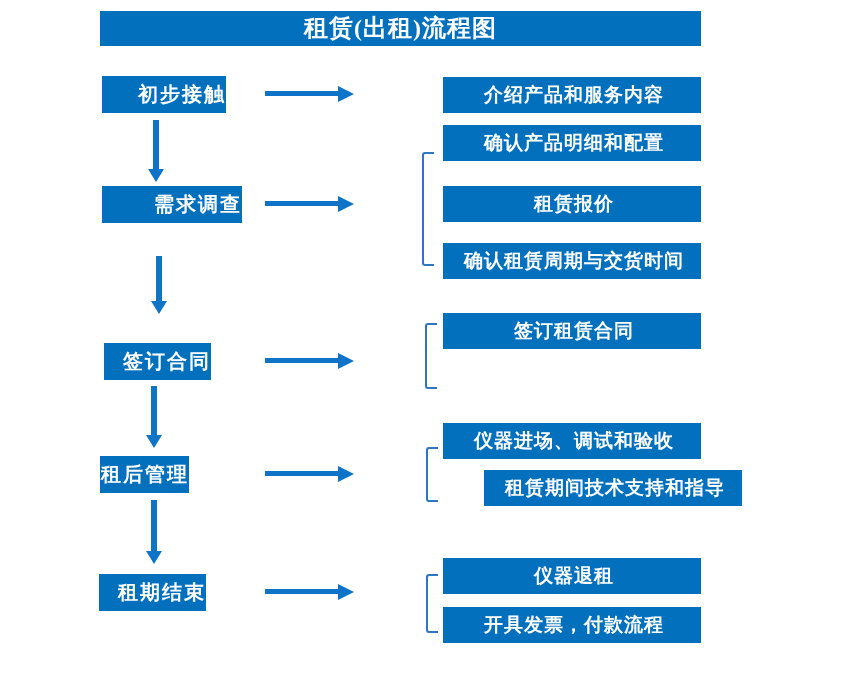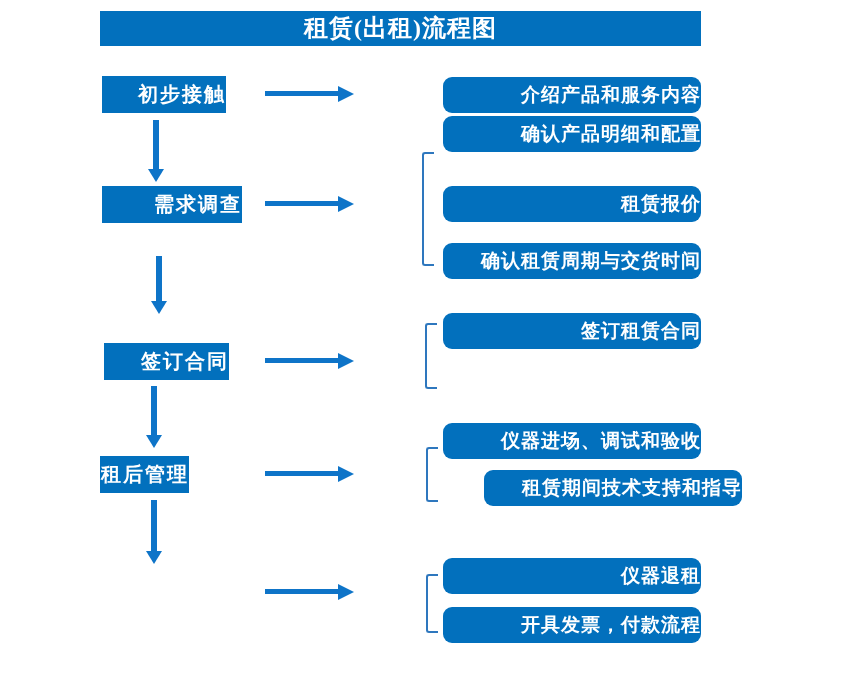--- a/index.html
+++ b/index.html
@@ -34,35 +34,35 @@
     position:absolute;height:37px;
     background:var(--box-blue);
     color:var(--text);
     font-size:20px;font-weight:bold;
     line-height:37px;text-align:right;
     letter-spacing:2px;
     white-space:nowrap;
   }
   #lb1{left:102px;top:76px;width:124px;}
   #lb2{left:102px;top:186px;width:140px;}
-  #lb3{left:104px;top:343px;width:125px;}
+  #lb3{left:104px;top:343px;width:107px;}
   #lb4{left:100px;top:456px;width:89px;}
   #lb5{left:99px; top:574px;width:107px;}
   
   .rbox{
     position:absolute;left:443px;width:258px;height:36px;
     box-sizing:border-box;padding-left:4px;
     background:var(--box-blue);
     color:var(--text);
     font-size:19px;font-weight:bold;
-    line-height:36px;text-align:right;
+    line-height:36px;text-align:center;
     letter-spacing:1px;
-    white-space:nowrap;overflow:hidden;border-radius:9px;
+    white-space:nowrap;overflow:hidden;
   }
-  #rb1{top:77px;}  #rb2{top:116px;} #rb3{top:186px;} #rb4{top:243px;}
+  #rb1{top:77px;}  #rb2{top:125px;} #rb3{top:186px;} #rb4{top:243px;}
   #rb5{top:313px;} #rb6{top:363px;} #rb7{top:423px;} #rb8{top:470px;margin-left:41px;}
   #rb9{top:558px;} #rb10{top:607px;}
   
   .harrow{position:absolute;left:265px;width:89px;height:16px;}
   .hshaft{position:absolute;left:0;top:5px;width:74px;height:5px;background:var(--arrow-blue);}
   .hhead{position:absolute;left:73px;top:0;width:0;height:0;
     border-top:8px solid transparent;border-bottom:8px solid transparent;
     border-left:16px solid var(--arrow-blue);}
   #ha1{top:86px;} #ha2{top:196px;} #ha3{top:353px;} #ha4{top:466px;} #ha5{top:584px;}
   
@@ -94,20 +94,21 @@
 <div class="stage">
 
   <div class="titlebar">
     <span>租赁(出租)流程图</span>
   </div>
 
   <div class="lbox" id="lb1">初步接触</div>
   <div class="lbox" id="lb2">需求调查</div>
   <div class="lbox" id="lb3">签订合同</div>
   <div class="lbox" id="lb4">租后管理</div>
+  <div class="lbox" id="lb5">租期结束</div>
 
   <div class="varrow" id="va1">
     <div class="vshaft"></div>
     <div class="vhead"></div>
   </div>
   <div class="varrow" id="va2">
     <div class="vshaft"></div>
     <div class="vhead"></div>
   </div>
   <div class="varrow" id="va3">

